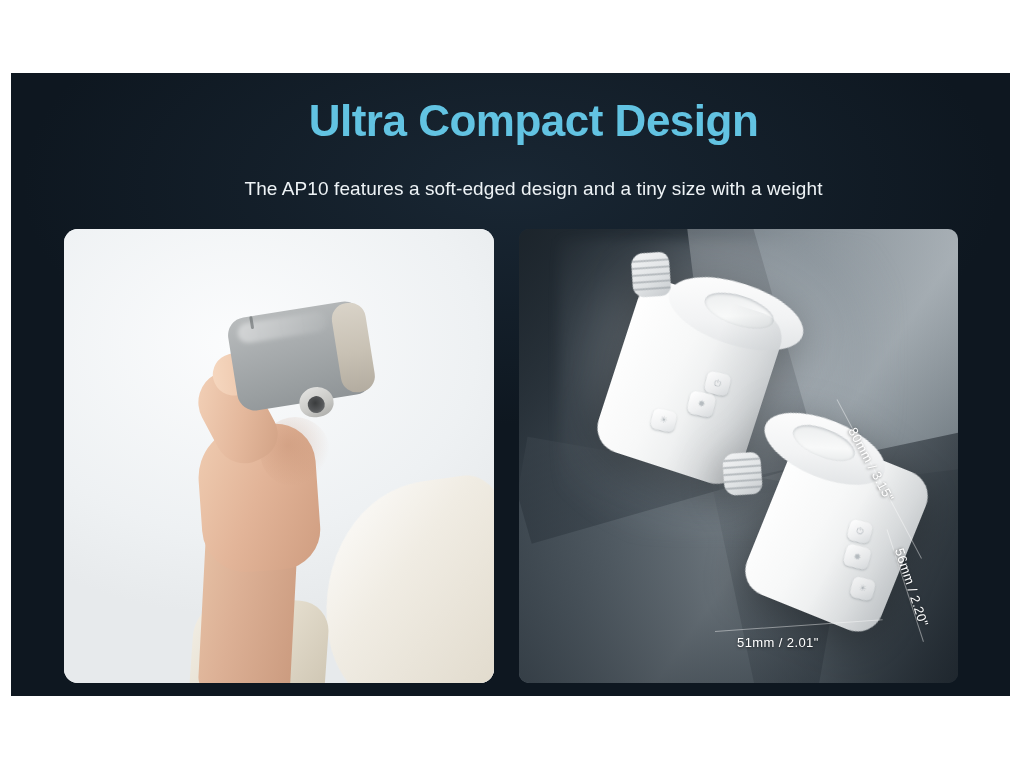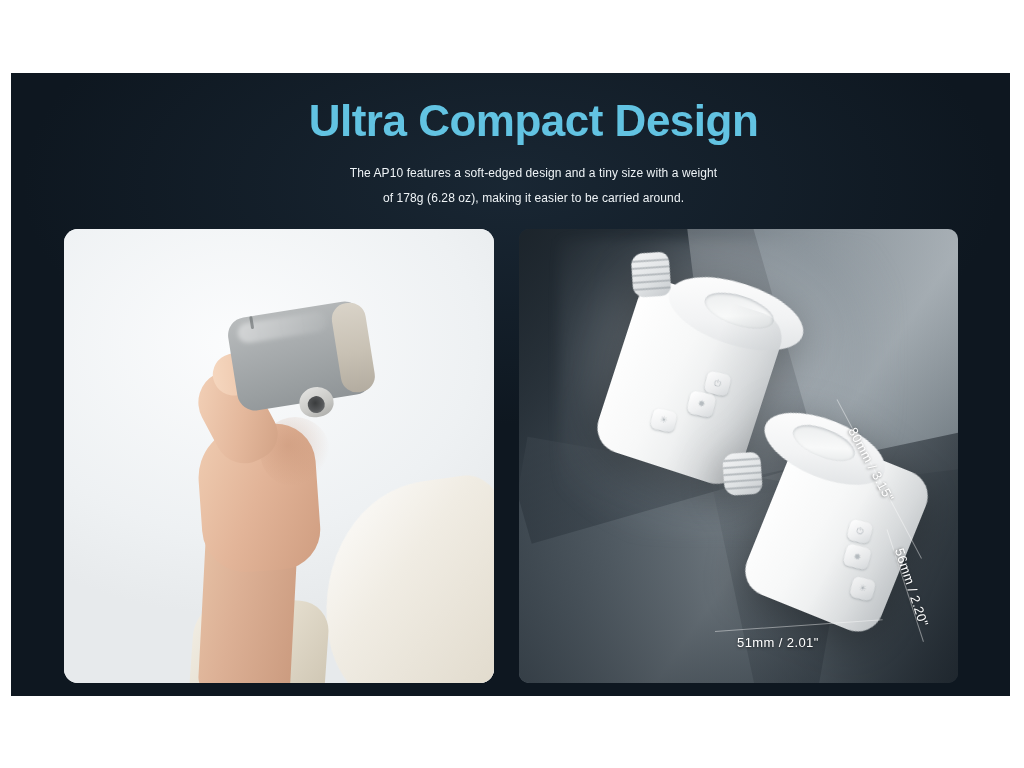--- a/index.html
+++ b/index.html
@@ -54,22 +54,22 @@
 
   .title {
     font-size: 44px;
     line-height: 52px;
     font-weight: 700;
     letter-spacing: -0.5px;
     color: #62c3e2;
   }
 
   .subtitle {
-    margin-top: 14px;
-    font-size: 12px;
+    margin-top: 29px;
+    font-size: 19px;
     line-height: 25px;
     font-weight: 400;
     color: #eef3f6;
     letter-spacing: 0.1px;
   }
 
   
   .panels {
     position: absolute;
     left: 53px;
@@ -395,21 +395,20 @@
 <body>
 
 <div id="stage">
 
   <div class="hero">
 
     <div class="head-block">
       <div class="title">Ultra Compact Design</div>
       <div class="subtitle">
         <div>The AP10 features a soft-edged design and a tiny size with a weight</div>
-        <div>of 178g (6.28 oz), making it easier to be carried around.</div>
       </div>
     </div>
 
     <div class="panels">
 
       <div class="panel-left">
         <div class="photo-bg"></div>
         <div class="sleeve"></div>
         <div class="cuff"></div>
         <div class="forearm"></div>

